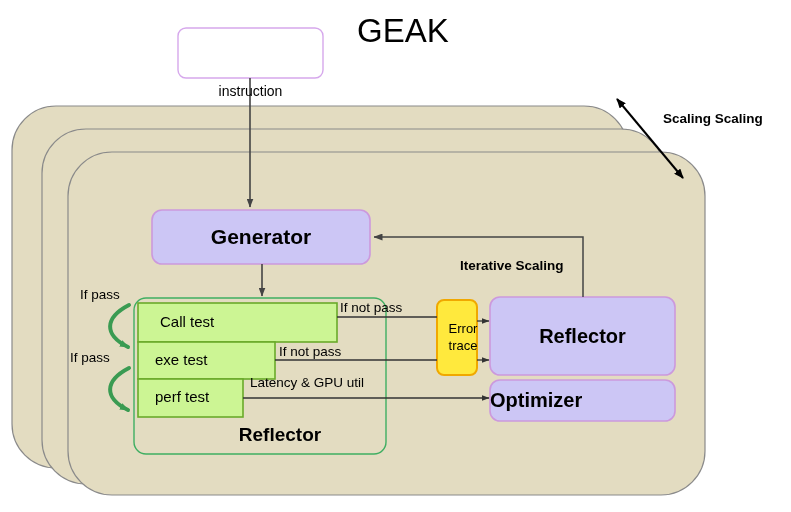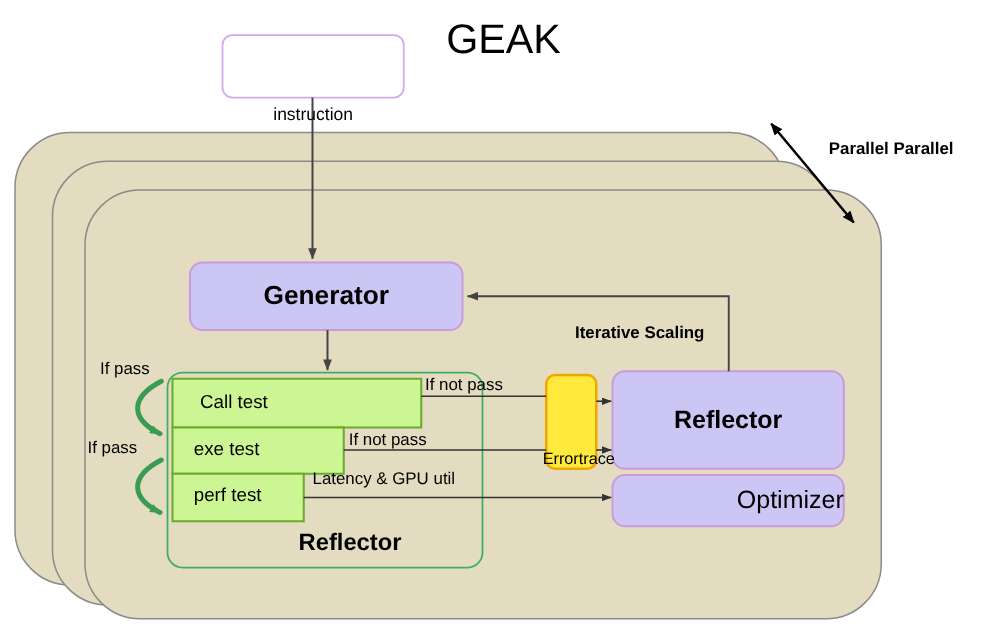--- a/index.html
+++ b/index.html
@@ -81,33 +81,34 @@
     font-size: 20px;
     font-weight: bold;
   }
   
   #optimizer-label {
     left: 490px;
     top: 380px;
     width: 185px;
     height: 41px;
     line-height: 41px;
-    text-align: right;
+    text-align: left;
     font-size: 20px;
-    font-weight: normal;
+    font-weight: bold;
   }
   
   #error-trace-label {
     left: 437px;
     top: 300px;
     width: 52px;
     height: 75px;
     display: flex;
+    flex-direction: column;
     justify-content: center;
-    align-items: flex-end;
+    align-items: center;
     font-size: 13px;
     line-height: 1.25;
   }
   
   #evaluator-label {
     left: 180px;
     top: 425px;
     width: 200px;
     text-align: center;
     font-size: 19px;
@@ -189,21 +190,21 @@
   <path d="M583 297 L583 237 L374 237" fill="none" stroke="#444444" stroke-width="1.5" marker-end="url(#arrowhead)"></path>
 
   <path d="M129 305 C 104 318, 104 335, 128 347" fill="none" stroke="#3a9b52" stroke-width="4" stroke-linecap="round" marker-end="url(#arrow-green)"></path>
   <path d="M129 368 C 104 381, 104 398, 128 410" fill="none" stroke="#3a9b52" stroke-width="4" stroke-linecap="round" marker-end="url(#arrow-green)"></path>
 </svg>
 
 <div class="lbl" id="title">GEAK</div>
 
 <div class="lbl" id="instruction-label">instruction</div>
 
-<div class="lbl" id="parallel-scaling-label">Parallel Parallel</div>
+<div class="lbl" id="parallel-scaling-label">Scaling Scaling</div>
 
 <div class="lbl" id="iterative-scaling-label">Iterative Scaling</div>
 
 <div class="lbl" id="generator-label">Generator</div>
 
 <div class="lbl" id="reflector-label">Reflector</div>
 
 <div class="lbl" id="optimizer-label">Optimizer</div>
 
 <div class="lbl" id="error-trace-label">

